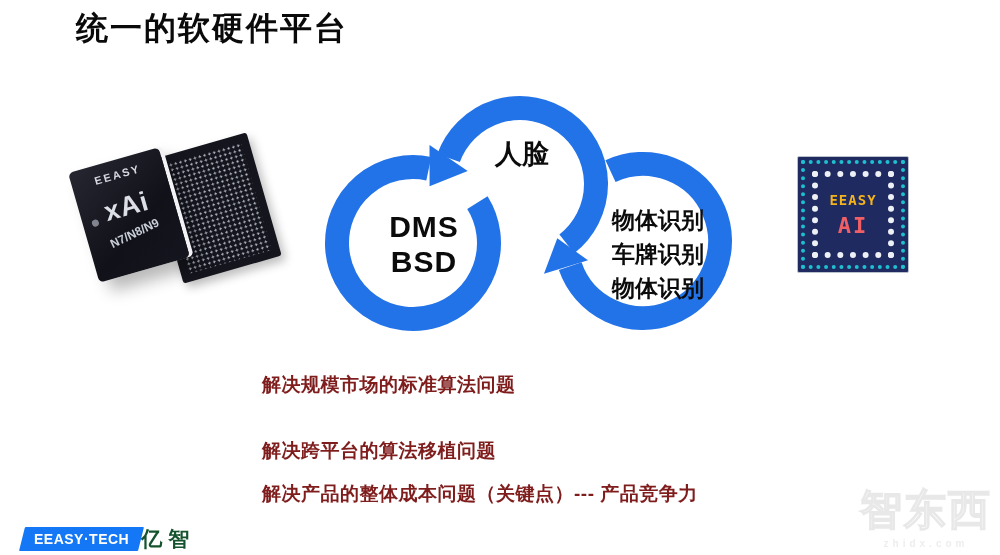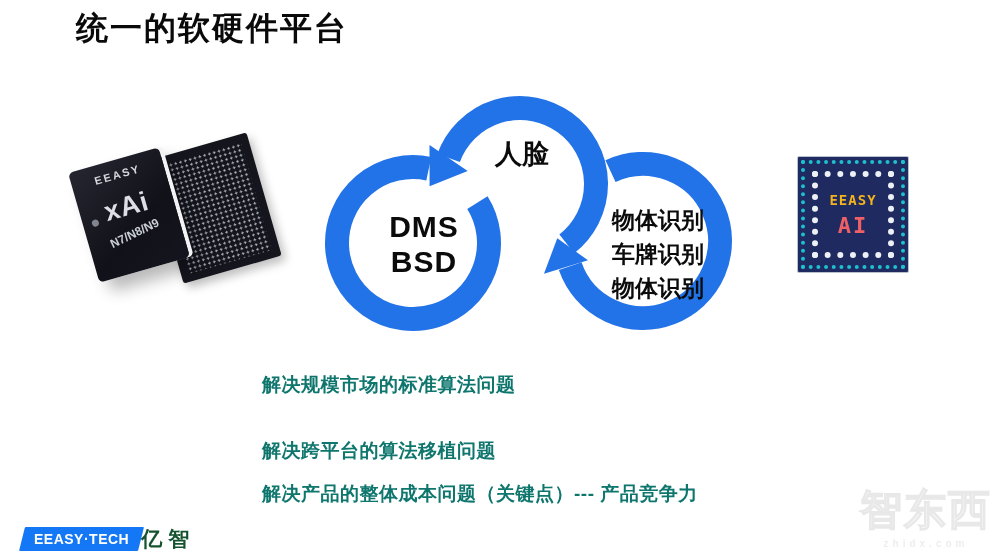--- a/index.html
+++ b/index.html
@@ -41,21 +41,21 @@
 
   
   .cycle-svg { position:absolute; left:300px; top:85px; width:460px; height:270px; }
   .ring-label { position:absolute; text-align:center; font-weight:800; color:#0b0b0b; }
   .label-dms   { left:354px; top:209px; width:140px; font-size:30px; line-height:35px; letter-spacing:1px; }
   .label-face  { left:452px; top:138px; width:140px; font-size:27px; line-height:33px; }
   .label-right { left:570px; top:203px; width:176px; font-size:23px; line-height:34px; }
   .ring-label span { display:block; }
 
   
-  .bullet { position:absolute; left:262px; font-size:19px; font-weight:800; color:#0f766e; letter-spacing:0.5px;text-align:center; }
+  .bullet { position:absolute; left:262px; font-size:19px; font-weight:800; color:#7f1d1d; letter-spacing:0.5px;text-align:center; }
   .bullet-1 { top:372px; }
   .bullet-2 { top:438px; }
   .bullet-3 { top:481px; }
 
   
   .ai-chip {
     position:absolute; left:797px; top:156px; width:112px; height:117px;
     background:#1e2a60; border:1px solid #b9c2cc; border-radius:2px;
   }
   .ai-teal-ring  { position:absolute; inset:3px;  border:4px dotted #1ec0cf; }

